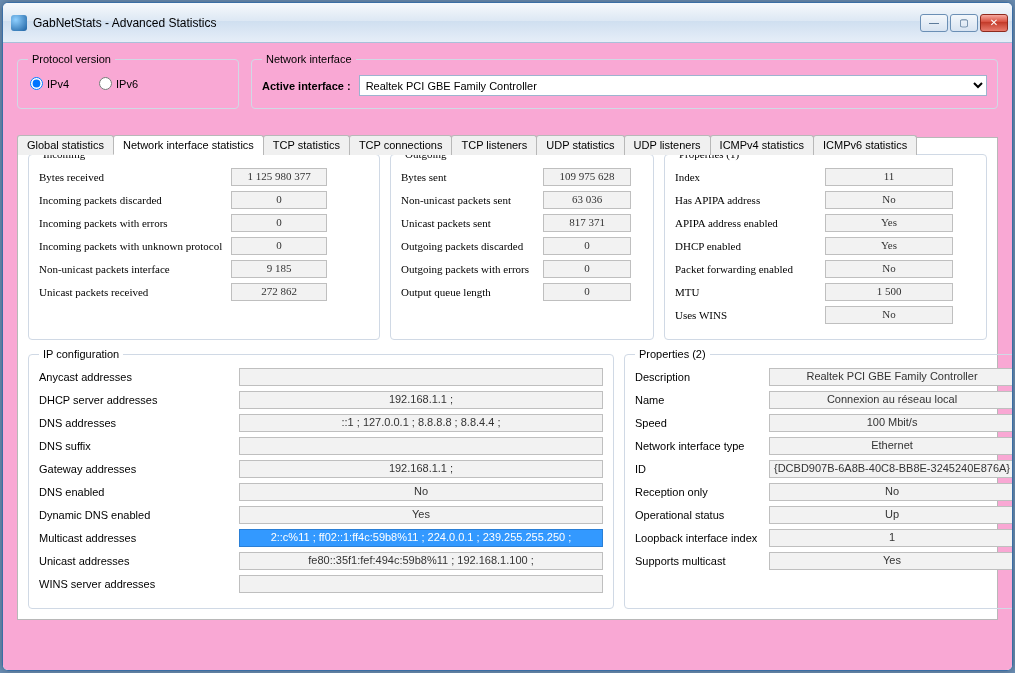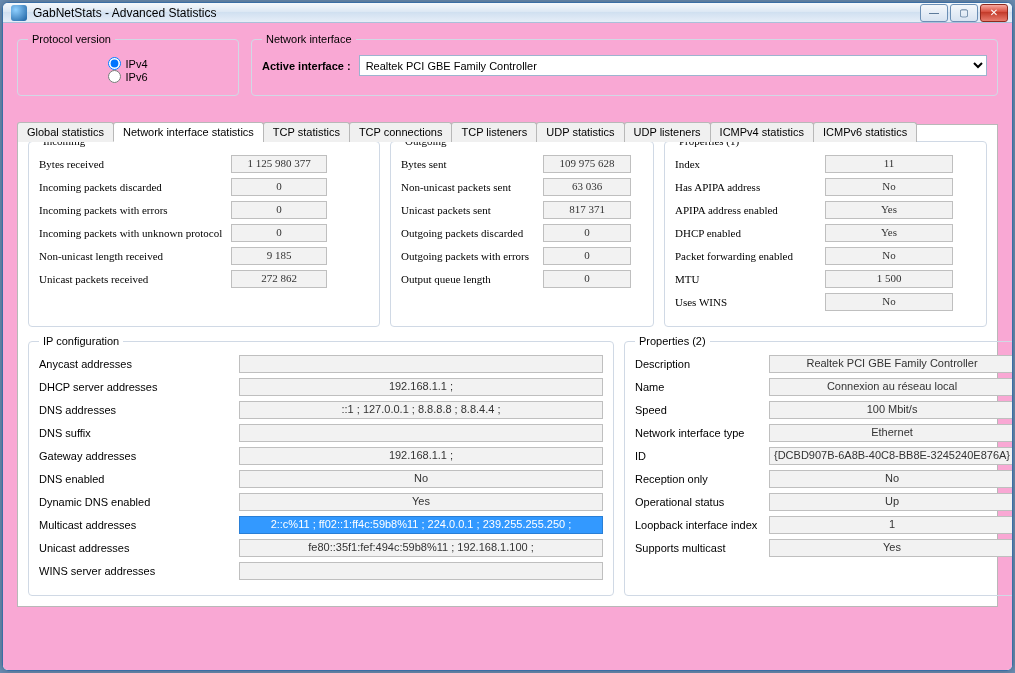--- a/index.html
+++ b/index.html
@@ -15,21 +15,21 @@
     height: 669px;
     background: #fff;
     border: 1px solid #3a6ea5;
     border-radius: 6px;
     overflow: hidden;
     display: flex;
     flex-direction: column;
     box-shadow: 0 0 8px rgba(0,0,0,0.3);
   }
   .titlebar {
-    height: 20px;
+    height: 40px;
     background: linear-gradient(#f6f9fc,#dde8f4 45%,#cfdff0 46%,#e6eef8);
     border-bottom: 1px solid #a9c0da;
     display: flex;
     align-items: center;
     padding: 0 4px 0 8px;
   }
   .titlebar .app-icon {
     width: 16px; height: 16px;
     margin-right: 6px;
     display:inline-block;
@@ -63,21 +63,21 @@
     margin: 0;
   }
   fieldset.group > legend {
     padding: 0 4px;
     font-size: 11px;
     color:#000;
   }
   .top-row { display:flex; gap:12px; margin-bottom:8px; }
   .top-row .proto { width: 222px; }
   .top-row .iface { flex:1; }
-  .radio-row { display:flex; padding:4px 2px 2px 2px; align-items:center;flex-direction:column; }
+  .radio-row { display:flex; gap:30px; padding:4px 2px 2px 2px; align-items:center; }
   .radio-row label { display:flex; align-items:center; gap:4px; }
   input[type=radio]{ margin:0; }
   .iface-inner { display:flex; align-items:center; gap:8px; padding:2px 0; }
   .iface-inner label{ white-space:nowrap;font-weight:bold; }
   select.combo {
     flex:1;
     font: inherit;
     height: 21px;
     border:1px solid #9db4cf;
     background:#fff;
@@ -219,21 +219,21 @@
             </div>
           <div class="kv">
               <label>Incoming packets with errors</label>
               <div class="val">0</div>
             </div>
           <div class="kv">
               <label>Incoming packets with unknown protocol</label>
               <div class="val">0</div>
             </div>
           <div class="kv">
-              <label>Non-unicast length received</label>
+              <label>Non-unicast packets interface</label>
               <div class="val">9 185</div>
             </div>
           <div class="kv">
               <label>Unicast packets received</label>
               <div class="val">272 862</div>
             </div>
         </fieldset>
 
         <fieldset class="group outgoing">
           <legend>Outgoing</legend>

